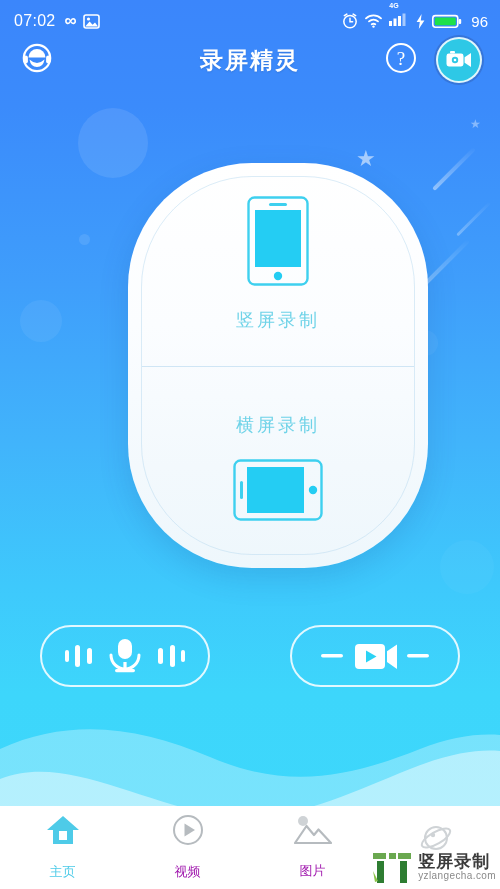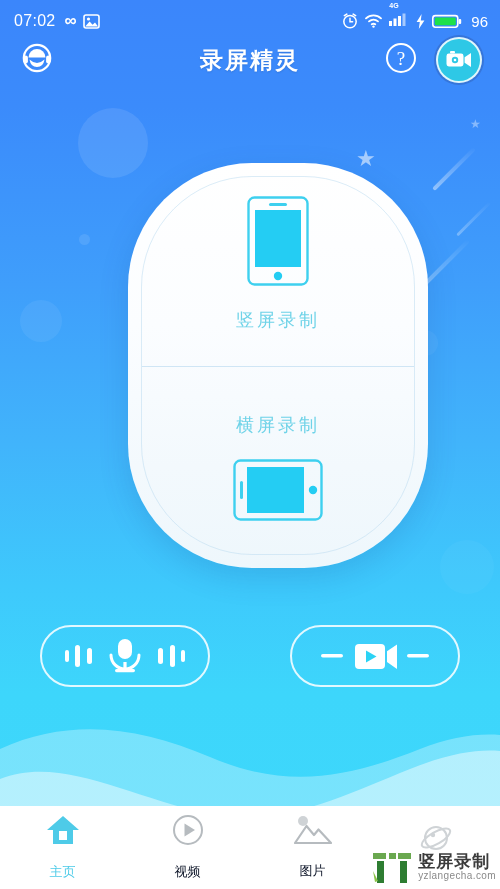--- a/index.html
+++ b/index.html
@@ -105,21 +105,21 @@
   
   .navbar{
     position:absolute; left:0; right:0; bottom:0; height:83px; z-index:8;
     background:#fff;
     display:flex; align-items:center;
   }
   .nav-item{
     flex:1; display:flex; flex-direction:column; align-items:center; gap:17px;
     cursor:pointer;
   }
-  .nav-label{ font-size:13px; color:#0f172a; }
+  .nav-label{ font-size:13px; color:#a21caf; }
   .nav-item.active .nav-label{ color:#4ecbe8; }
 
   
   .watermark{
     position:absolute; right:4px; bottom:4px; z-index:12;
     display:flex; align-items:center; gap:5px;
     pointer-events:none;
   }
   .wm-text{ display:flex; flex-direction:column; line-height:1.05; }
   .wm-cn{ font-size:17px; font-weight:700; color:#3b3b3b; letter-spacing:1px; }

